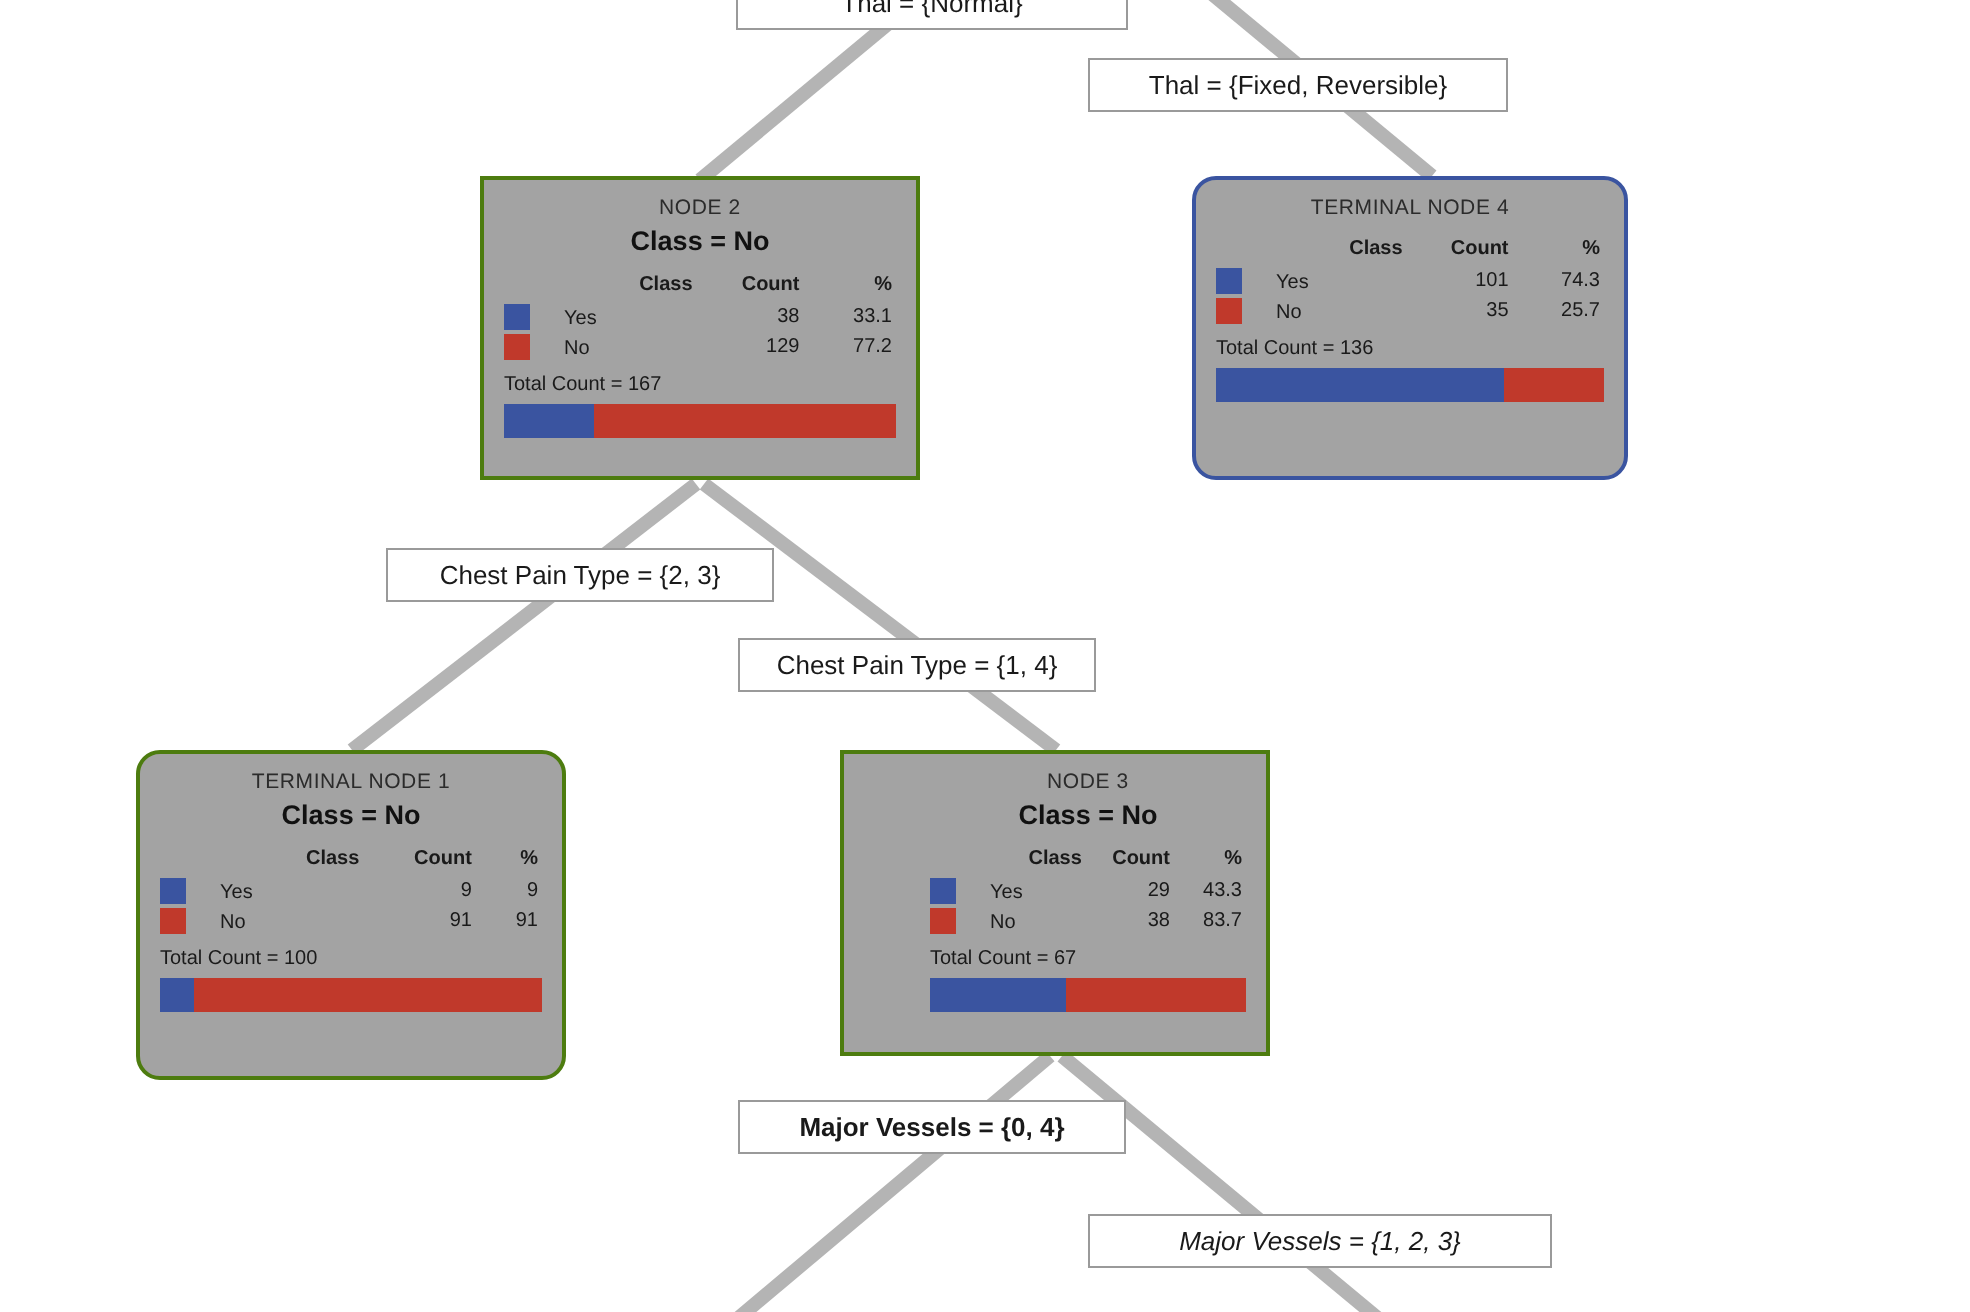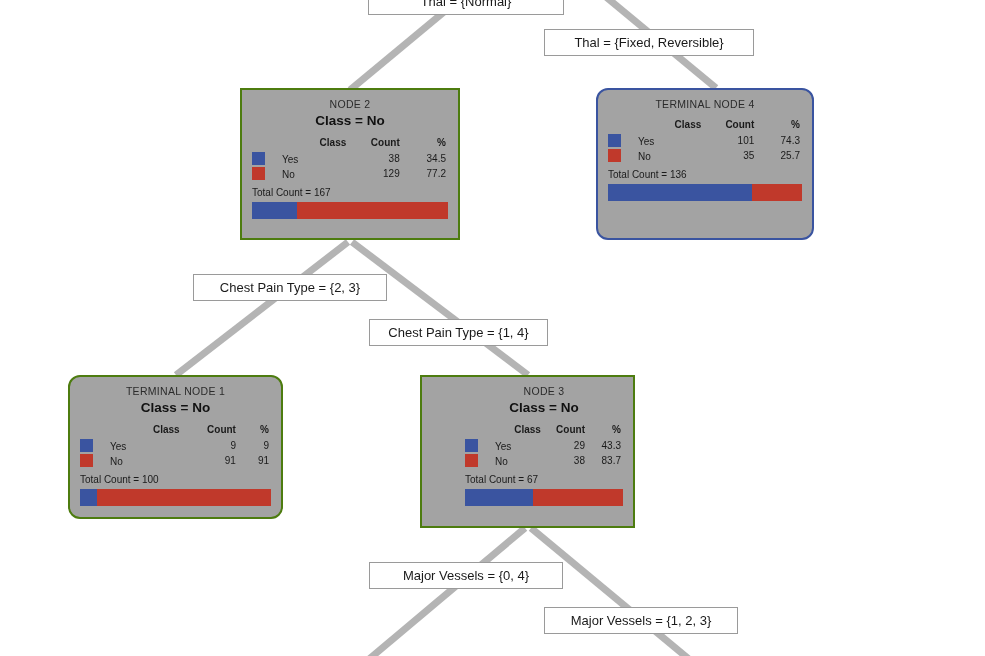--- a/index.html
+++ b/index.html
@@ -136,23 +136,23 @@
   </svg>
 
   <div class="edge-label" style="left:368px; top:-12px; width:196px;">Thal = {Normal}</div>
 
   <div class="edge-label" style="left:544px; top:29px; width:210px;">Thal = {Fixed, Reversible}</div>
 
   <div class="edge-label" style="left:193px; top:274px; width:194px;">Chest Pain Type = {2, 3}</div>
 
   <div class="edge-label" style="left:369px; top:319px; width:179px;">Chest Pain Type = {1, 4}</div>
 
-  <div class="edge-label" style="left:369px; top:562px; width:194px;">Major Vessels = {0, 4}</div>
-
-  <div class="edge-label" style="left:544px; top:607px; width:194px;">Major Vessels = {1, 2, 3}</div>
+  <div class="edge-label" style="left:369px; top:550px; width:194px;font-weight:bold;">Major Vessels = {0, 4}</div>
+
+  <div class="edge-label" style="left:544px; top:607px; width:232px;font-style:italic;">Major Vessels = {1, 2, 3}</div>
 
   <div class="node" style="left:240px; top:88px; width:220px; height:152px;">
     <div class="node-title">NODE 2</div>
     <div class="node-class">Class = No</div>
     <table class="tbl">
       <thead>
         <tr>
           <th class="c-class">Class</th>
           <th class="c-count">Count</th>
           <th class="c-pct">%</th>
@@ -160,21 +160,21 @@
       </thead>
       <tbody>
         <tr>
           <td class="c-class">
             <span class="swatch-wrap">
               <span class="swatch blue"></span>
               <span>Yes</span>
             </span>
           </td>
           <td class="c-count">38</td>
-          <td class="c-pct">34.5</td>
+          <td class="c-pct">33.1</td>
         </tr>
         <tr>
           <td class="c-class">
             <span class="swatch-wrap">
               <span class="swatch red"></span>
               <span>No</span>
             </span>
           </td>
           <td class="c-count">129</td>
           <td class="c-pct">77.2</td>
@@ -221,21 +221,21 @@
         </tr>
       </tbody>
     </table>
     <div class="total-count">Total Count = 136</div>
     <div class="stackbar">
       <div class="seg-blue" style="width: 74.3%;"></div>
       <div class="seg-red" style="width: 25.7%;"></div>
     </div>
   </div>
 
-  <div class="node terminal" style="left:68px; top:375px; width:215px; height:144px;">
+  <div class="node terminal" style="left:68px; top:375px; width:215px; height:165px;">
     <div class="node-title">TERMINAL NODE 1</div>
     <div class="node-class">Class = No</div>
     <table class="tbl">
       <thead>
         <tr>
           <th class="c-class">Class</th>
           <th class="c-count">Count</th>
           <th class="c-pct">%</th>
         </tr>
       </thead>

